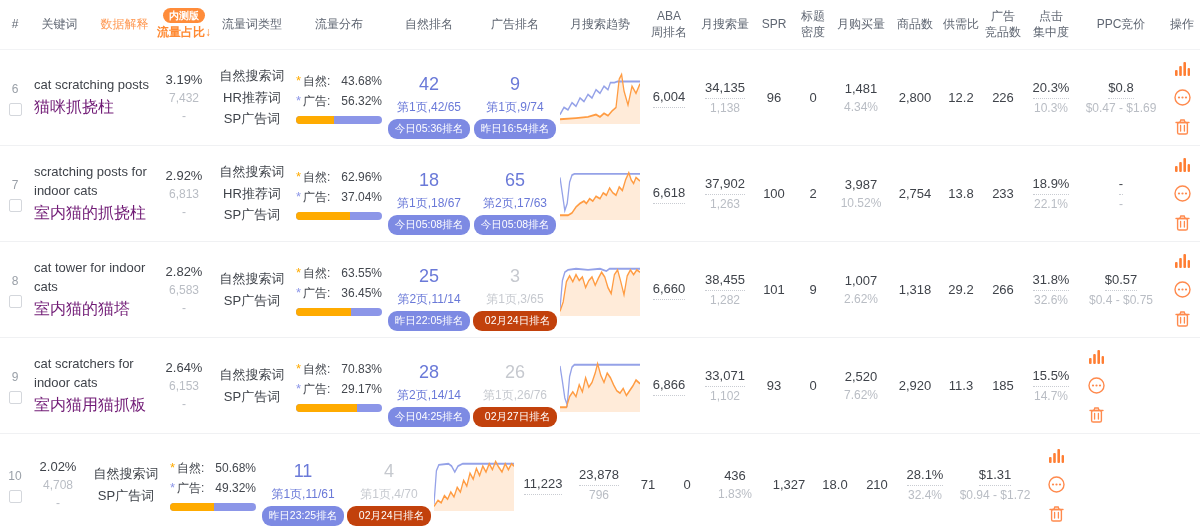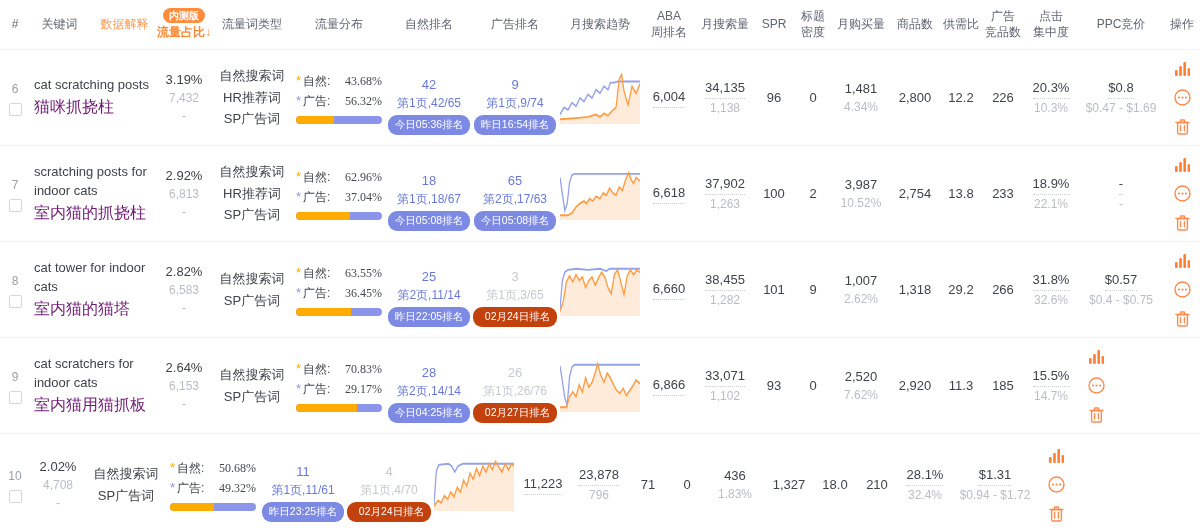--- a/index.html
+++ b/index.html
@@ -32,26 +32,26 @@
   .kw-en { color:#3f434a; font-size:13px; line-height:1.45; }
   .kw-zh { color:#701a75; font-size:16px; line-height:1.45; }
   .t-main { color:#3f434a; font-size:13px; }
   .t-sub { color:#b9bdc4; font-size:12px; }
   .type-line { display:block; text-align:center; font-size:13px; color:#3f434a; line-height:1.65; }
   
   .dist-line { display:flex; width:86px; font-size:12px; color:#44484f; line-height:1.55;
     align-items:baseline; }
   .dist-line .mark { font-size:13px; margin-right:2px; }
   .mark-nat { color:#ffab00; } .mark-ad { color:#8c96e8; }
-  .dist-line .val { margin-left:auto;font-family:Liberation Serif, serif; }
+  .dist-line .val { margin-left:auto; }
   .dist-bar { width:86px; height:8px; border-radius:4px; background:#8c96e8;
     overflow:hidden; margin-top:5px; display:flex; }
   .dist-bar .seg { height:100%; background:#ffab00; }
   
-  .rk-num { font-size:13px; color:#6a79d8; cursor:pointer;margin-top:15px; }
+  .rk-num { font-size:18px; color:#6a79d8; cursor:pointer;margin-top:15px; }
   .rk-page { font-size:12px; color:#6a79d8; cursor:pointer; }
   .rk-badge { margin-top:3px; background:#7d8ae3; color:#fff; font-size:10.5px;
     padding:2px 7px; border-radius:9px; white-space:nowrap; }
   .rank[data-status="stale"] .rk-num, .rank[data-status="stale"] .rk-page { color:#c6c9cf; }
   .rank[data-status="stale"] .rk-badge { background:#c2410c;padding-left:12px; }
   .spark { width:80px; height:52px; }
   .dotted { border-bottom:1px dotted #c9ccd2; padding-bottom:1px; cursor:pointer; }
   .icon-btn { cursor:pointer; line-height:0; }
   .c-act.cell { gap:13px; }
 </style>

